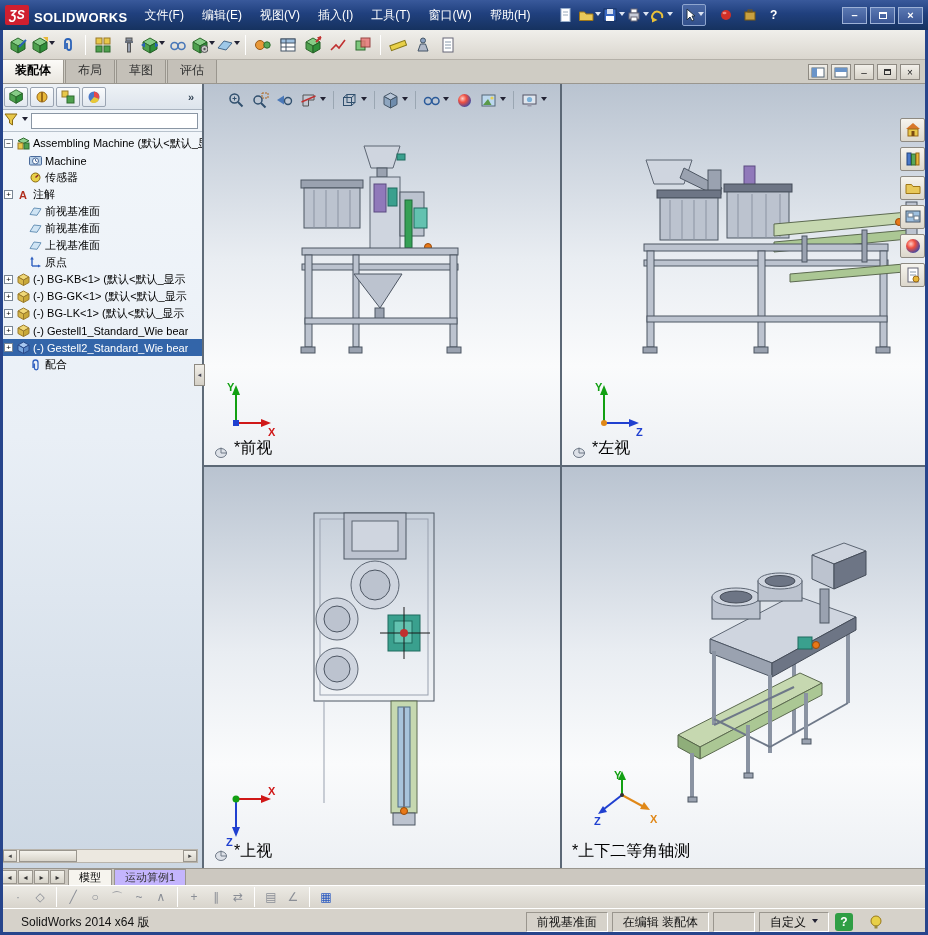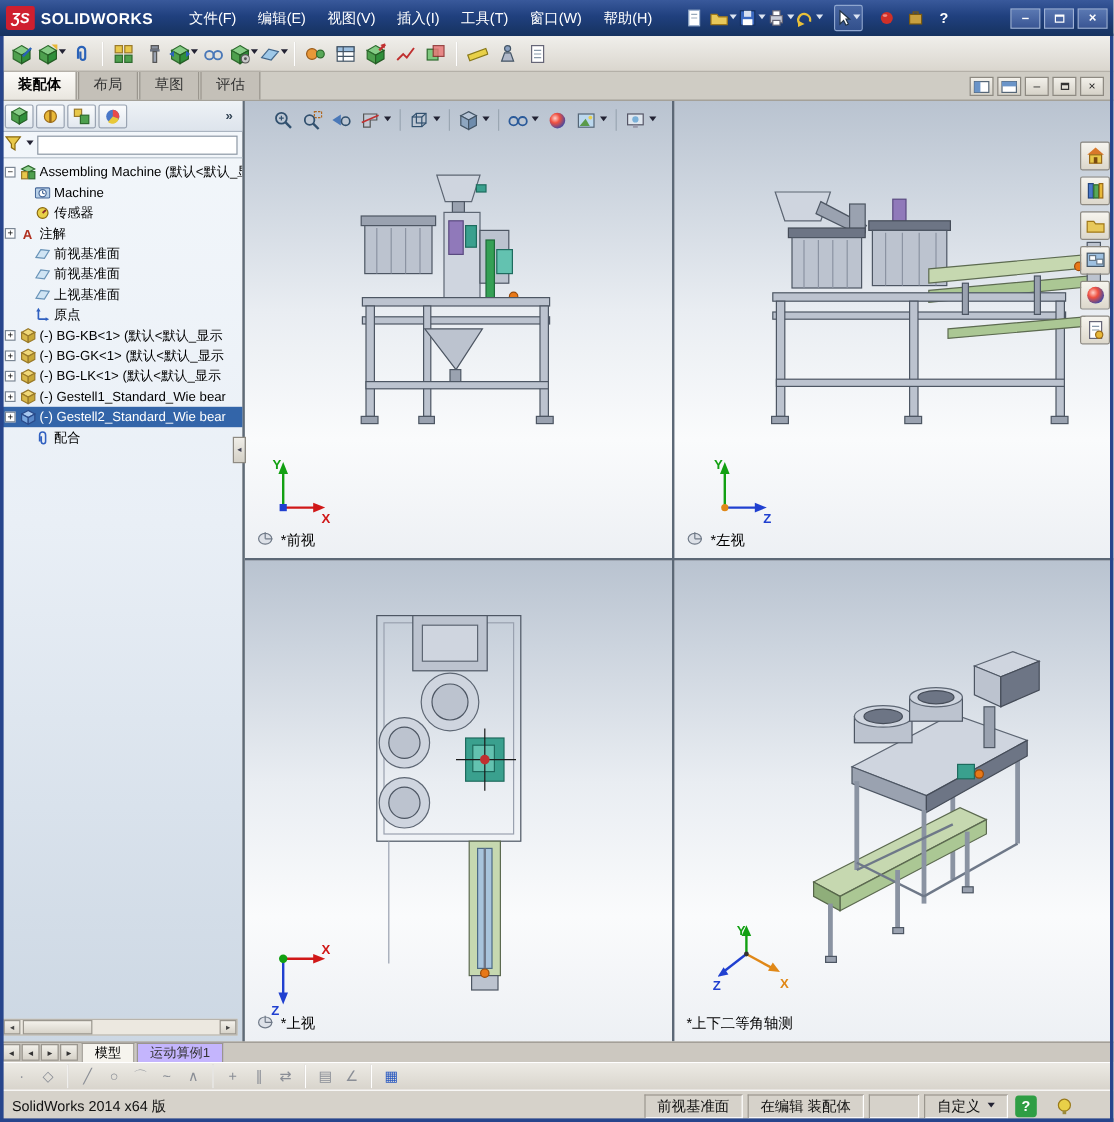--- a/index.html
+++ b/index.html
@@ -5,21 +5,21 @@
 *{margin:0;padding:0;box-sizing:border-box}
 html,body{width:928px;height:935px}
 body{font-family:"Liberation Sans","DejaVu Sans",sans-serif;font-size:12px;color:#111;background:#d6d2ca;overflow:hidden;user-select:none}
 .win{position:relative;width:928px;height:935px;background:#d6d2ca}
 .edge{position:absolute;background:#27458c;z-index:60}
 .edge.l{left:0;top:28px;bottom:0;width:3px}
 .edge.r{right:0;top:28px;bottom:0;width:3px}
 .edge.b{left:0;right:0;bottom:0;height:3px}
 
 .tb{position:absolute;left:0;top:0;right:0;height:30px;background:linear-gradient(180deg,#39599b,#20407e 45%,#16325f);display:flex;align-items:center;color:#fff;z-index:62;padding:0 5px}
-.logo{display:flex;align-items:center;gap:5px;margin-right:21px}
+.logo{display:flex;align-items:flex-end;gap:5px;margin-right:8px}
 .logo-mark{width:24px;height:20px;background:#cf1f2f;color:#fff;font-weight:bold;font-style:italic;display:flex;align-items:center;justify-content:center;font-size:12px;border-radius:2px}
 .brand{font-weight:bold;letter-spacing:.4px;font-size:13px}
 .menu{padding:3px 9px;cursor:default;white-space:nowrap}
 .tbtn{width:24px;height:22px;display:flex;align-items:center;justify-content:center}
 .dn{width:0;height:0;border:3px solid transparent;border-top:4px solid #dce4f2;margin-left:1px}
 .dn.dk{border-top-color:#223;margin-left:1px}
 .sel-box{border:1px solid #8fa6cf;background:linear-gradient(#4a68a4,#32508c);border-radius:2px}
 .wctl{margin-left:auto;display:flex;align-items:center;gap:3px}
 .wbtn{width:25px;height:17px;display:flex;align-items:center;justify-content:center;border:1px solid #9db1d6;background:linear-gradient(#5a78b2,#3a5694);font-size:11px;color:#fff;font-weight:bold}
 .rst{width:8px;height:7px;border:1px solid #fff;border-top-width:2px}
@@ -55,38 +55,38 @@
 .collapse{position:absolute;left:194px;top:364px;width:11px;height:22px;background:linear-gradient(#f0eee8,#d4d0c6);border:1px solid #8e8a82;z-index:35;display:flex;align-items:center;justify-content:center;font-size:7px;color:#445}
 
 .gfx{position:absolute;left:204px;top:84px;width:724px;height:784px;background:#e8ecf0;z-index:10;overflow:hidden}
 .vp{position:absolute;background:linear-gradient(180deg,#b9c3d0 0%,#ccd4de 18%,#e9edf2 46%,#fafbfc 74%,#edf0f4 100%)}
 .vp1{left:0;top:0;width:356px;height:381px}
 .vp2{left:358px;top:0;width:366px;height:381px}
 .vp3{left:0;top:383px;width:356px;height:401px}
 .vp4{left:358px;top:383px;width:366px;height:401px}
 .vsplitb{position:absolute;left:356px;top:0;width:2px;height:100%;background:#5c6876;z-index:11}
 .hsplitb{position:absolute;left:0;top:381px;width:100%;height:2px;background:#5c6876;z-index:11}
-.vplabel{position:absolute;left:10px;bottom:6px;display:flex;align-items:flex-start;gap:4px;font-size:12px;color:#000}
+.vplabel{position:absolute;left:10px;bottom:6px;display:flex;align-items:flex-end;gap:4px;font-size:16px;color:#000}
 .mach{position:absolute;left:0;top:0}
 .triad{position:absolute}
 .triad text{font-size:11px;font-weight:bold}
 .hud{position:absolute;left:22px;top:5px;display:flex;align-items:center;gap:3px;z-index:12}
 .hudb{height:22px;display:flex;align-items:center;gap:2px;padding:0 2px}
 .hsep{width:1px;height:18px;background:#9aa6b2;margin:0 2px}
 .taskstrip{position:absolute;right:3px;top:34px;display:flex;flex-direction:column;gap:5px;z-index:12}
 .taskb{width:25px;height:24px;display:flex;align-items:center;justify-content:center;background:linear-gradient(#f6f4ee,#ddd8cc);border:1px solid #8e8a82;border-radius:2px}
 
 .mbar{position:absolute;left:0;top:868px;right:0;height:17px;background:#ccc8c0;border-top:1px solid #9a968e;display:flex;align-items:flex-end;padding-left:2px;z-index:30}
 .mnav{width:15px;height:14px;background:linear-gradient(#f2f0ea,#d6d2c8);border:1px solid #9a968e;font-size:8px;display:flex;align-items:center;justify-content:center;color:#333;margin-right:1px;margin-bottom:1px}
 .mtab{height:16px;padding:0 10px;display:flex;align-items:center;font-size:11px;border:1px solid #9a968e;border-bottom:none;background:#c4b5fd;color:#333;margin-left:2px}
 .mtab.on{background:#f6f4ee;color:#000}
 .skbar{position:absolute;left:0;top:885px;right:0;height:23px;background:linear-gradient(#eceae4,#d8d4cc);border-top:1px solid #fff;display:flex;align-items:center;padding:0 8px;gap:2px;z-index:30}
 .skb{width:20px;height:19px;display:flex;align-items:center;justify-content:center;color:#8a8e96;font-size:12px}
 .skb.blue{color:#2858c0;font-weight:bold}
-.sbar{position:absolute;left:0;top:908px;right:0;height:27px;background:#d6d2ca;border-top:1px solid #fff;display:flex;align-items:center;padding:0 10px;z-index:30}
+.sbar{position:absolute;left:0;top:908px;right:0;height:27px;background:#d6d2ca;border-top:1px solid #fff;display:flex;align-items:center;padding:0 21px;z-index:30}
 .sect{height:20px;display:flex;align-items:center;padding:0 10px;border:1px solid;border-color:#9a968e #fff #fff #9a968e;margin-left:4px;gap:5px}
 .grow{margin-left:auto}
 .helpb{width:18px;height:18px;background:#2f9e44;border-radius:3px;color:#fff;font-weight:bold;display:flex;align-items:center;justify-content:center;margin-left:6px;font-size:12px}
 .tipb{width:18px;height:18px;margin-left:14px;margin-right:22px;display:flex;align-items:center;justify-content:center}
 
 .st{fill:#bcc3cf;stroke:#4d5663}
 .st2{fill:#cfd5df;stroke:#5d6673}
 .stD{fill:#9aa2b0;stroke:#4d5663}
 .drk{fill:#6d7585;stroke:#454c58}
 .grn{fill:#c6d8b0;stroke:#5c6a50}

